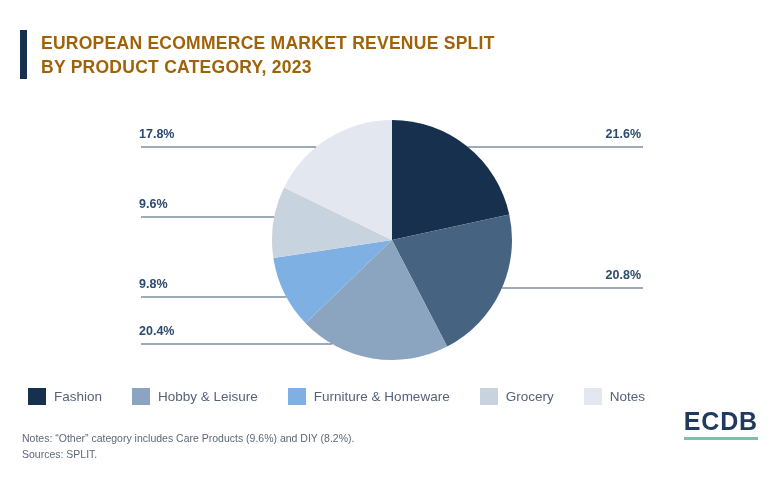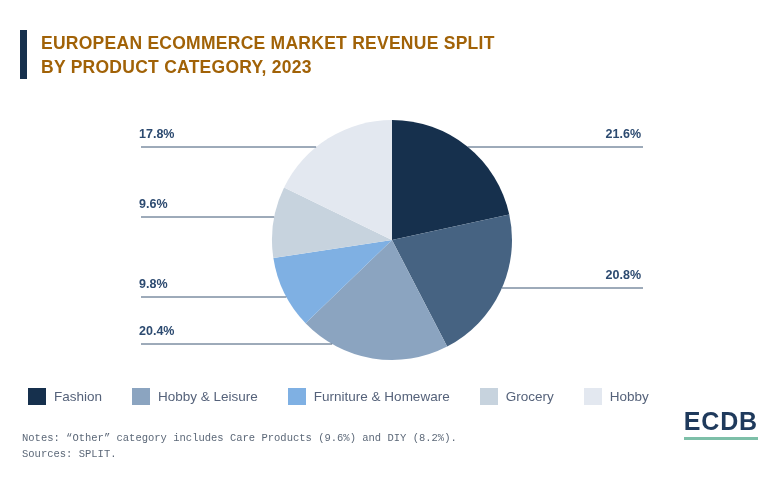--- a/index.html
+++ b/index.html
@@ -90,21 +90,20 @@
     height: 1px;
     background: #ffffff;
   }
   #notes-block {
     position: absolute;
     left: 22px;
     top: 430px;
     font-size: 10.5px;
     line-height: 1.55;
     color: #5c6878;
-    font-family: Liberation Mono, monospace;
   }
   #logo-block {
     position: absolute;
     right: 22px;
     top: 409px;
     text-align: center;
   }
   #logo-text {
     font-size: 25px;
     font-weight: bold;
@@ -169,21 +168,21 @@
     <div class="legend-item">
       <span class="legend-swatch" style="background: rgb(127, 176, 227);"></span>
       <span class="legend-label">Furniture &amp; Homeware</span>
     </div>
     <div class="legend-item">
       <span class="legend-swatch" style="background: rgb(199, 211, 222);"></span>
       <span class="legend-label">Grocery</span>
     </div>
     <div class="legend-item">
       <span class="legend-swatch" style="background: rgb(227, 232, 240);"></span>
-      <span class="legend-label">Hobby</span>
+      <span class="legend-label">Notes</span>
     </div>
   </div>
 
 <div id="footer-divider"></div>
 
 <div id="notes-block">
   <div>Notes: “Other” category includes Care Products (9.6%) and DIY (8.2%).</div>
   <div>Sources: SPLIT.</div>
 </div>
 

